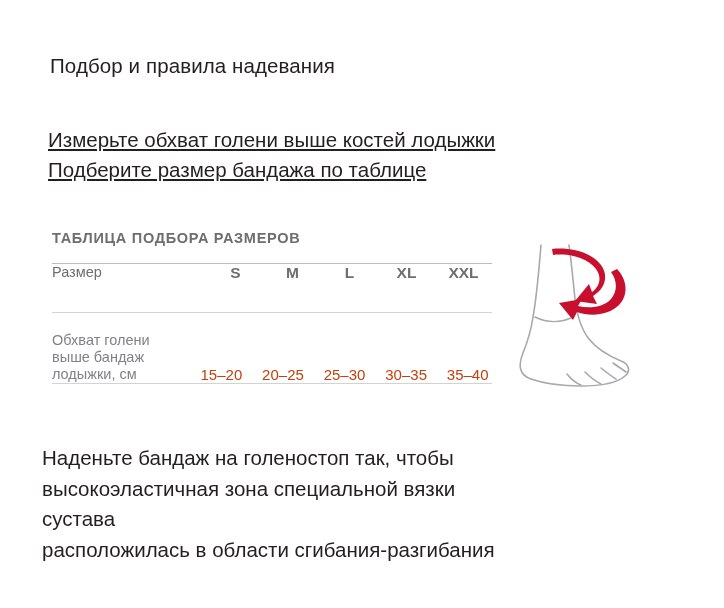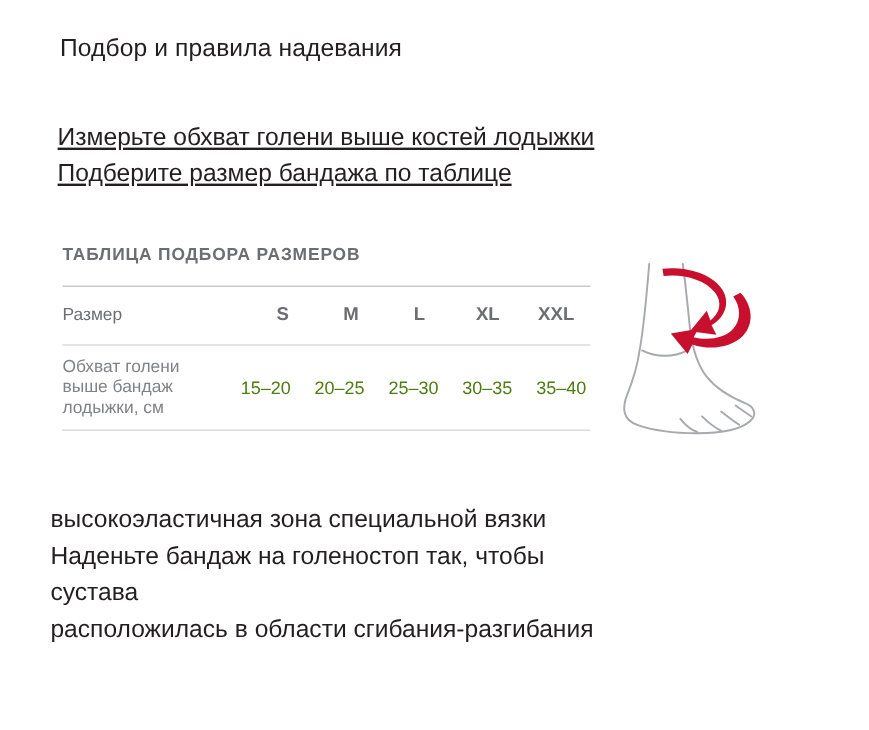--- a/index.html
+++ b/index.html
@@ -13,20 +13,21 @@
     font-family: "Liberation Sans", sans-serif;
     color: #231f20;
     overflow: hidden;
     position: relative;
   }
 
   .page {
     position: relative;
     width: 724px;
     height: 456px;
+    margin-top: 25px;
   }
 
   .heading {
     position: absolute;
     left: 50px;
     top: 29px;
     font-size: 20.5px;
     color: #231f20;
     letter-spacing: 0.1px;
   }
@@ -62,46 +63,46 @@
     height: 1px;
     background: #bcbec0;
     width: 440px;
   }
   .rule.thin {
     background: #d1d3d4;
   }
 
   .row {
     display: flex;
-    align-items: center;
+    align-items: flex-start;
     width: 440px;
   }
   .row-head {
     height: 48px;
   }
   .row-body {
     height: 70px;
-    align-items: center;
+    align-items: flex-end;
     gap: 13px;
   }
   .cell-label {
     width: 155px;
     font-size: 14.5px;
     color: #808285;
     line-height: 17px;
   }
   .cell-label.head {
     font-size: 14.5px;
     color: #6d6e71;
   }
   .cell-val {
     width: 57px;
     text-align: center;
     font-size: 15px;
-    color: #4d7c0f;
+    color: #c2410c;
   }
   .cell-val.head {
     font-weight: bold;
     font-size: 15.5px;
     color: #6d6e71;
   }
 
   
   .illus {
     position: absolute;
@@ -181,19 +182,19 @@
       </g>
 
       <g fill="#c8102e">
         <path d="M47 6 C62 4, 86 8, 96 22 C104 33, 100 46, 88 53 L92 61 L70 58 L84 41 L87 49 C95 43, 97 34, 91 26 C82 14, 62 10, 48 12 Z"></path>
         <path d="M112 26 C122 36, 124 52, 114 62 C104 72, 86 74, 72 69 L68 77 L54 60 L77 56 L73 63 C85 66, 99 64, 106 56 C113 48, 112 37, 106 29 Z"></path>
       </g>
     </svg>
   </div>
 
   <div class="paragraph">
+    <div class="line">Наденьте бандаж на голеностоп так, чтобы</div>
     <div class="line">высокоэластичная зона специальной вязки</div>
-    <div class="line">Наденьте бандаж на голеностоп так, чтобы</div>
     <div class="line">сустава</div>
     <div class="line">расположилась в области сгибания-разгибания</div>
   </div>
 
 </div>
 
 </body></html>

